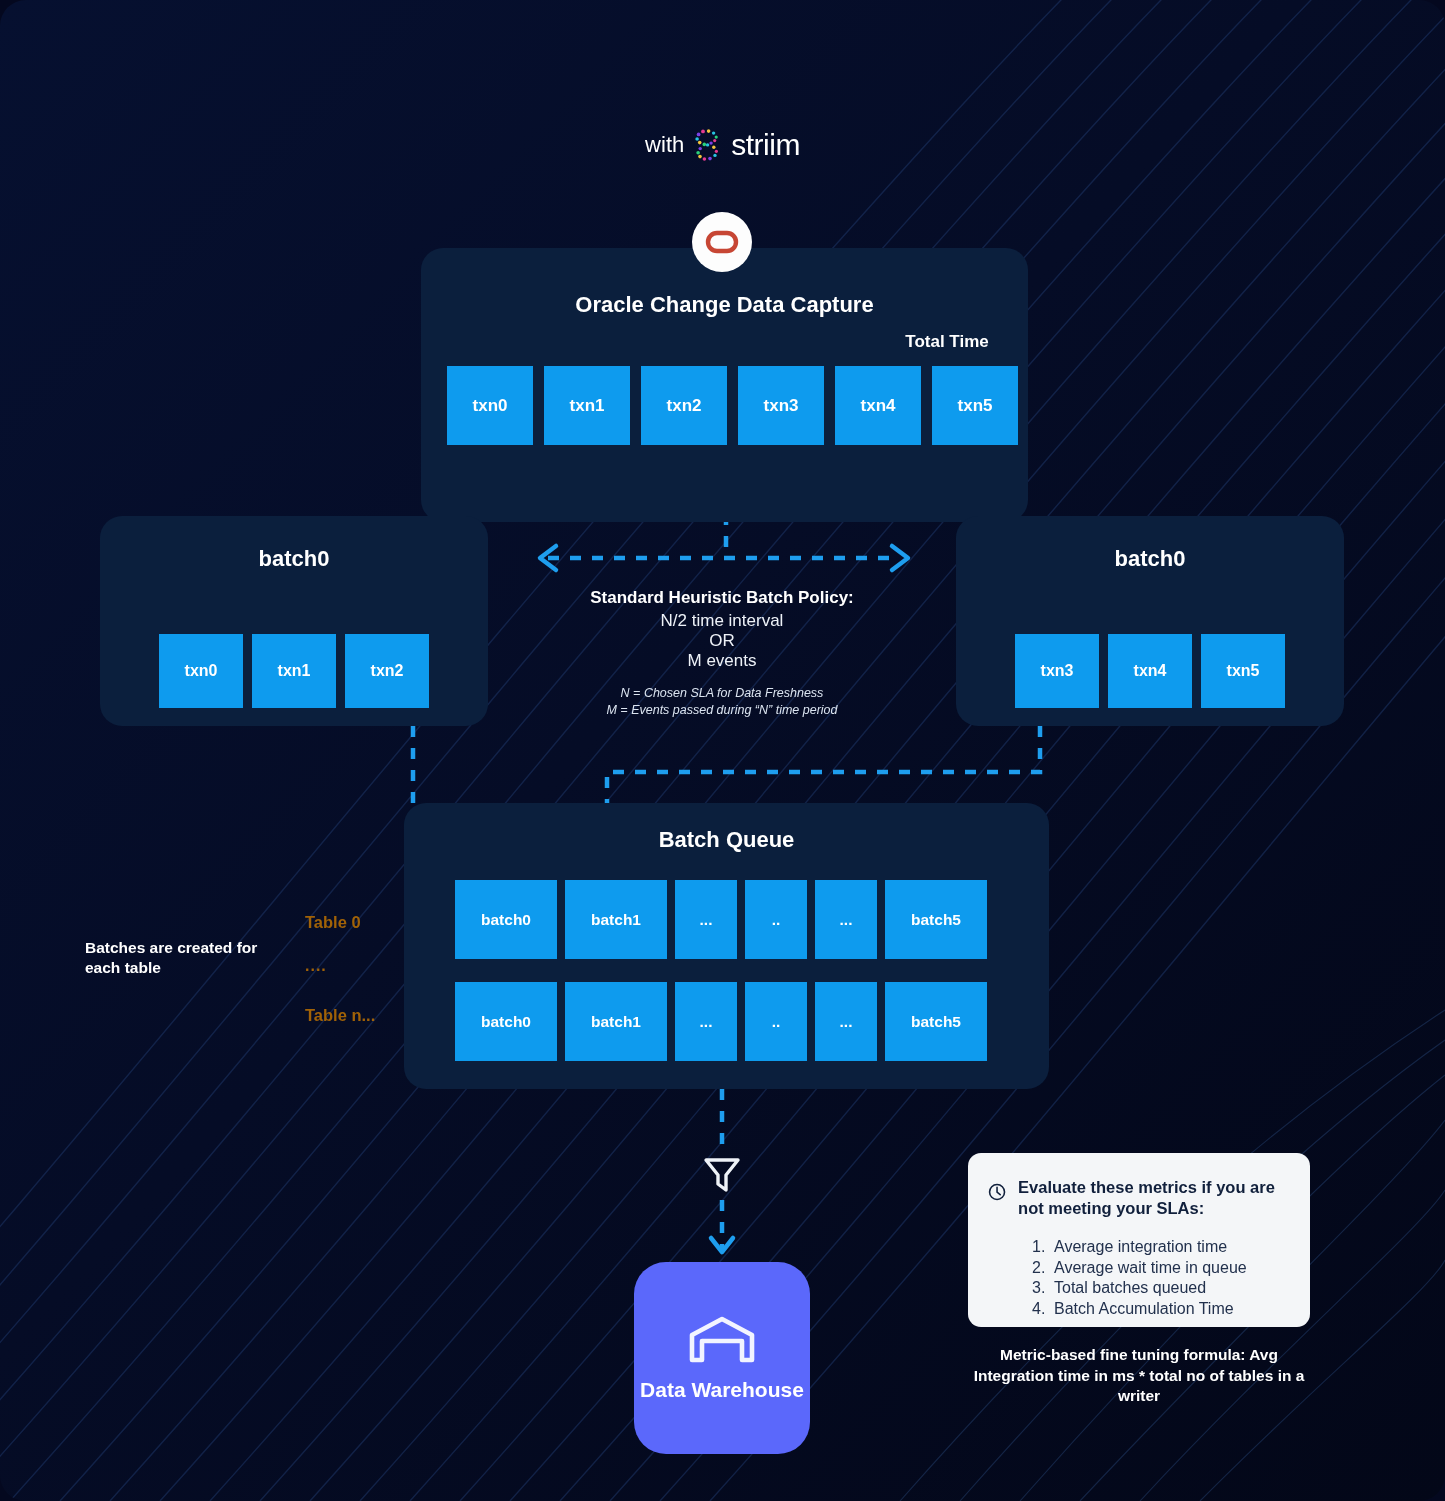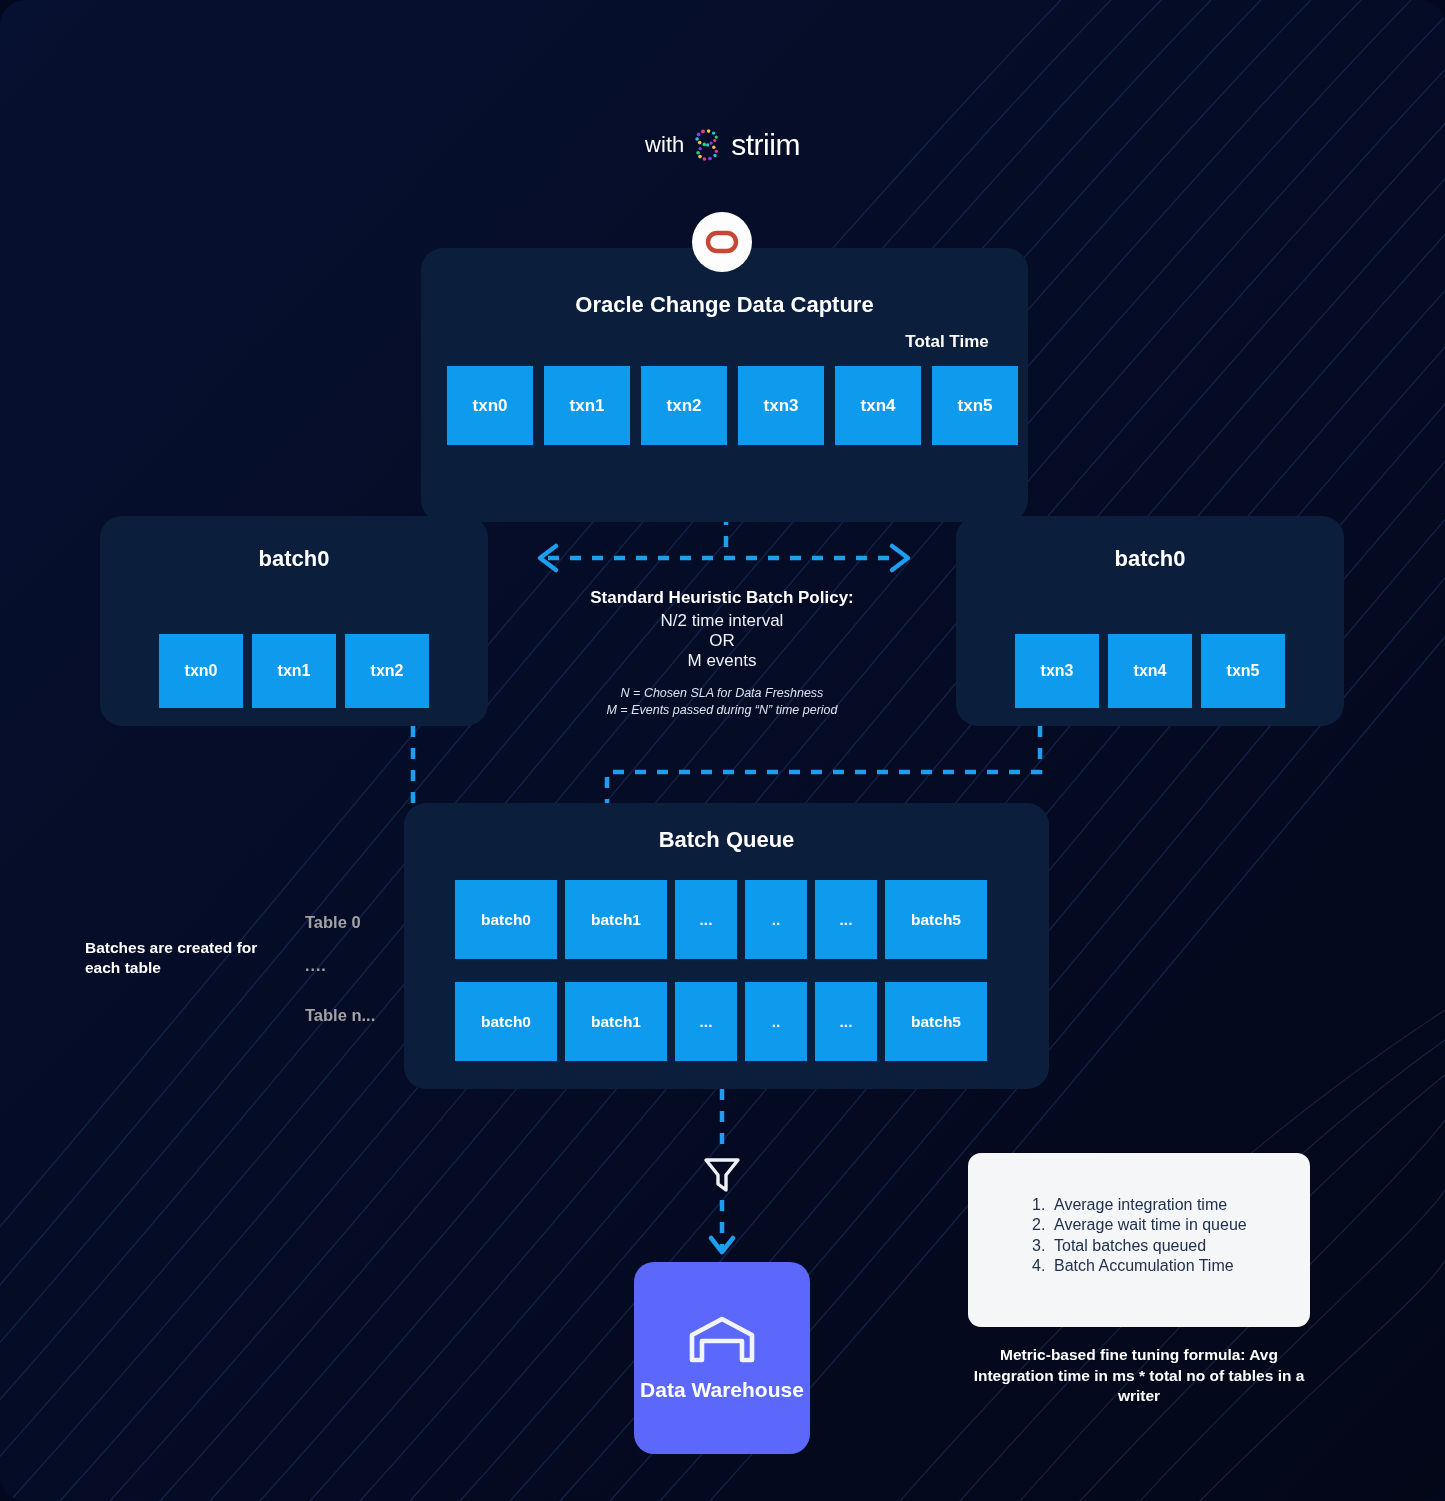--- a/index.html
+++ b/index.html
@@ -83,30 +83,30 @@
   #queue-row-1 { top: 880px; }
   #queue-row-2 { top: 982px; }
 
   
   #batches-note {
     position: absolute; left: 85px; top: 938px; width: 186px;
     text-align: left; font-size: 15.5px; font-weight: bold;
     color: #fff; line-height: 1.28;
   }
   .table-label {
-    position: absolute; font-size: 16.5px; font-weight: bold; color: #a3a3a3; text-align: right;
+    position: absolute; font-size: 16.5px; font-weight: bold; color: #a16207; text-align: right;
   }
   #table-0 { left: 305px; top: 913px; }
   #table-dots { left: 305px; top: 957px; font-size: 16px; letter-spacing: 1px; }
   #table-n { left: 305px; top: 1006px; }
 
   
   #warehouse {
     position: absolute; left: 634px; top: 1262px; width: 176px; height: 192px;
-    background: #5b68fb; border-radius: 20px;
+    background: #5b68fb; border-radius: 32px;
     display: flex; flex-direction: column; align-items: center; justify-content: center;
   }
   #warehouse-label {
     margin-top: 12px; text-align: center; font-size: 21px;
     font-weight: bold; color: #fff; line-height: 1.2;
   }
   #funnel-icon { position: absolute; left: 700px; top: 1152px; width: 44px; height: 44px; }
 
   
   #metrics-card {
@@ -308,20 +308,27 @@
   </svg>
 
   <div id="warehouse">
     <svg width="70" height="52" viewBox="0 0 70 52">
       <path d="M5 22 L35 6 L65 22 L65 47 L55 47 L55 28 L15 28 L15 47 L5 47 Z" fill="none" stroke="#f2f4ff" stroke-width="4.6" stroke-linejoin="round"></path>
     </svg>
     <div id="warehouse-label">Data Warehouse</div>
   </div>
 
   <div id="metrics-card">
+    <div id="metrics-head-row">
+      <svg width="30" height="30" viewBox="0 0 30 30">
+        <circle cx="15" cy="15" r="12.4" fill="none" stroke="#11203c" stroke-width="2.6"></circle>
+        <path d="M15 7.2 L15 15.4 L20.2 19.4" fill="none" stroke="#11203c" stroke-width="2.6" stroke-linecap="round" stroke-linejoin="round"></path>
+      </svg>
+      <div id="metrics-heading">Evaluate these metrics if you are not meeting your SLAs:</div>
+    </div>
     <ol id="metrics-list">
       <li>
         <span class="num">1.</span><span>Average integration time</span>
       </li>
       <li>
         <span class="num">2.</span><span>Average wait time in queue</span>
       </li>
       <li>
         <span class="num">3.</span><span>Total batches queued</span>
       </li>

